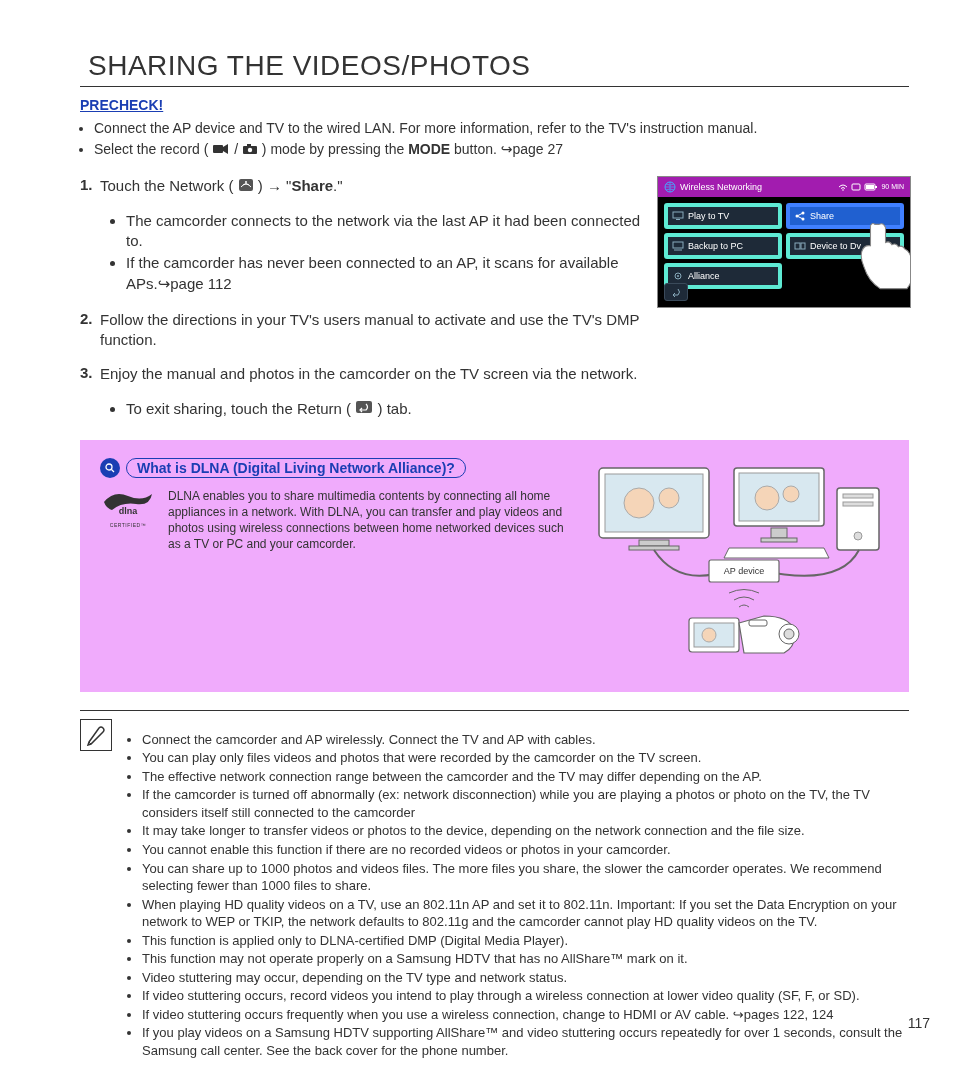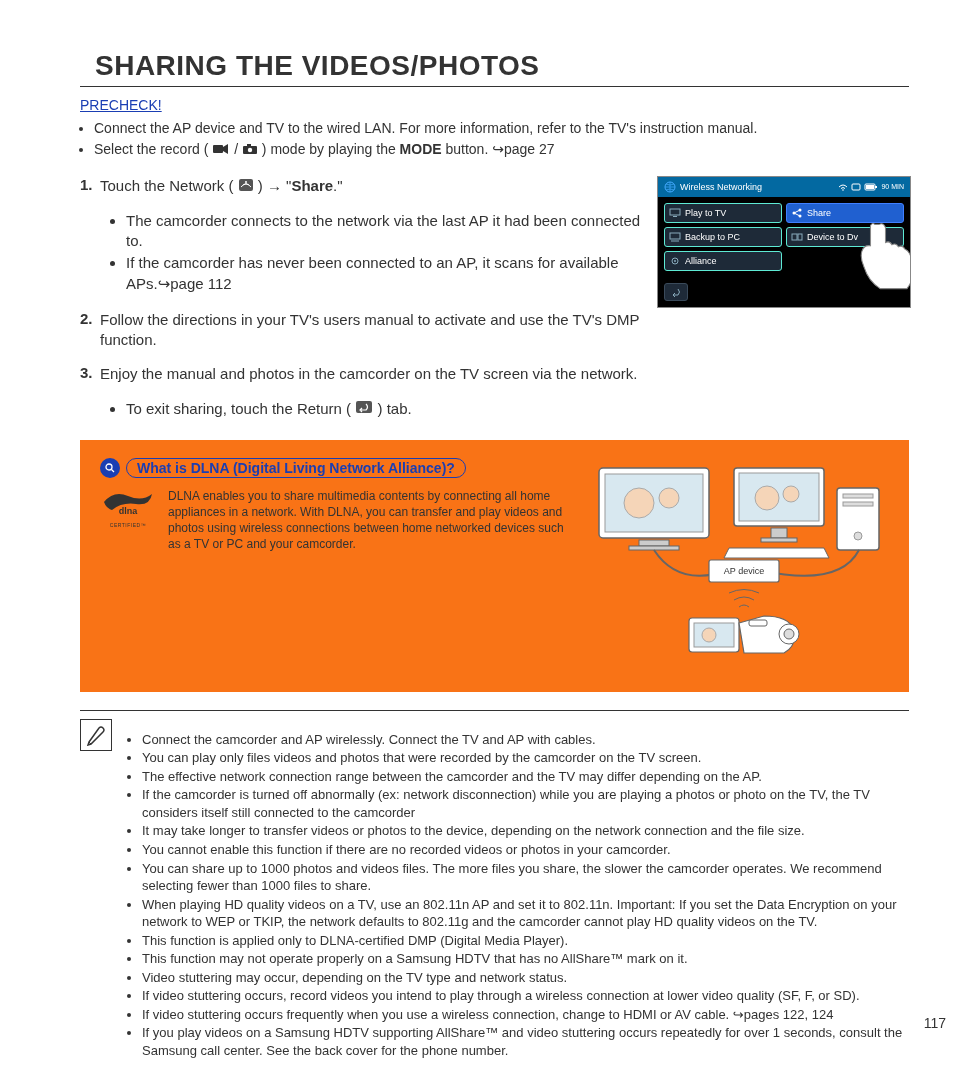--- a/index.html
+++ b/index.html
@@ -9,37 +9,37 @@
     background: #fff;
     color: #333;
     width: 954px;
   }
   .page {
     padding: 50px 45px 30px 80px;
     position: relative;
   }
   h1 {
     font-size: 28px;
-    font-weight: bold;
+    font-weight: normal;
     letter-spacing: 0.5px;
-    margin: 0 0 4px 15px;
+    margin: 0 0 4px 8px;
     color: #333;
   }
   .hr {
     border-top: 1.5px solid #333;
     margin-bottom: 10px;
   }
   .intro {
     font-size: 15px;
     line-height: 1.35;
     margin-bottom: 14px;
   }
   .precheck {
     color: #1a3eb3;
-    font-weight: normal;
+    font-weight: bold;
     text-decoration: underline;
     font-size: 14px;
     margin-bottom: 6px;
   }
   .pre-list {
     font-size: 14px;
     margin: 0 0 16px 0;
     padding-left: 14px;
   }
   .pre-list li {
@@ -68,21 +68,21 @@
   }
   .sub-bullets {
     list-style: disc;
     padding-left: 26px;
     margin: 14px 0 0 0;
   }
   .sub-bullets li {
     margin-bottom: 2px;
   }
   .info-box {
-    background: #f97316;
+    background: #f0abfc;
     border-radius: 0;
     padding: 18px 20px 20px 20px;
     margin-top: 18px;
     display: flex;
     gap: 20px;
   }
   .info-left {
     flex: 1;
   }
   .info-callout {
@@ -145,21 +145,21 @@
     line-height: 1.35;
     padding-left: 16px;
     margin: 16px 0 0 0;
     flex: 1;
   }
   .notes-list li {
     margin-bottom: 1px;
   }
   .page-num {
     position: absolute;
-    right: 8px;
+    right: 24px;
     bottom: 60px;
     font-size: 14px;
     color: #333;
   }
   .screen-thumb {
     float: right;
     width: 252px;
     height: 130px;
     margin-left: 12px;
     margin-bottom: 10px;
@@ -167,35 +167,35 @@
   .menu-screen {
     width: 100%; height: 100%;
     background: #000;
     border: 1px solid #888;
     position: relative;
     font-size: 9px;
     color: #fff;
     overflow: hidden;
   }
   .menu-header {
-    background: #0369a1;
+    background: #a21caf;
     height: 20px;
     display: flex; align-items: center;
     padding: 0 6px; gap: 4px;
     font-size: 9px;
   }
   .menu-grid {
     display: grid;
     grid-template-columns: 1fr 1fr;
     gap: 4px;
     padding: 6px;
   }
   .menu-item {
     background: #1e2a38;
-    border: 1px solid #5eead4;
+    border: 4px solid #5eead4;
     border-radius: 3px;
     height: 18px;
     display: flex; align-items: center;
     padding: 0 4px; gap: 4px;
   }
   .menu-item.active {
     background: #2060d0;
     border-color: #4080ff;
   }
   .hand {
@@ -236,21 +236,21 @@
           </svg>
       </span>
       /
       <span class="icon-box">
         <svg width="16" height="12" viewBox="0 0 16 12">
             <rect x="1" y="3" width="14" height="8" rx="1" fill="#333"></rect>
             <rect x="5" y="1" width="4" height="2" fill="#333"></rect>
             <circle cx="8" cy="7" r="2.2" fill="#fff"></circle>
           </svg>
       </span>
-      <span>) mode by playing the </span>
+      <span>) mode by pressing the </span>
       <b>MODE</b>
       <span> button. </span>
       ↪<span>page 27</span>
     </li>
   </ul>
 
   <div class="screen-thumb">
     <div class="menu-screen">
       <div class="menu-header">
         <svg width="12" height="12">

